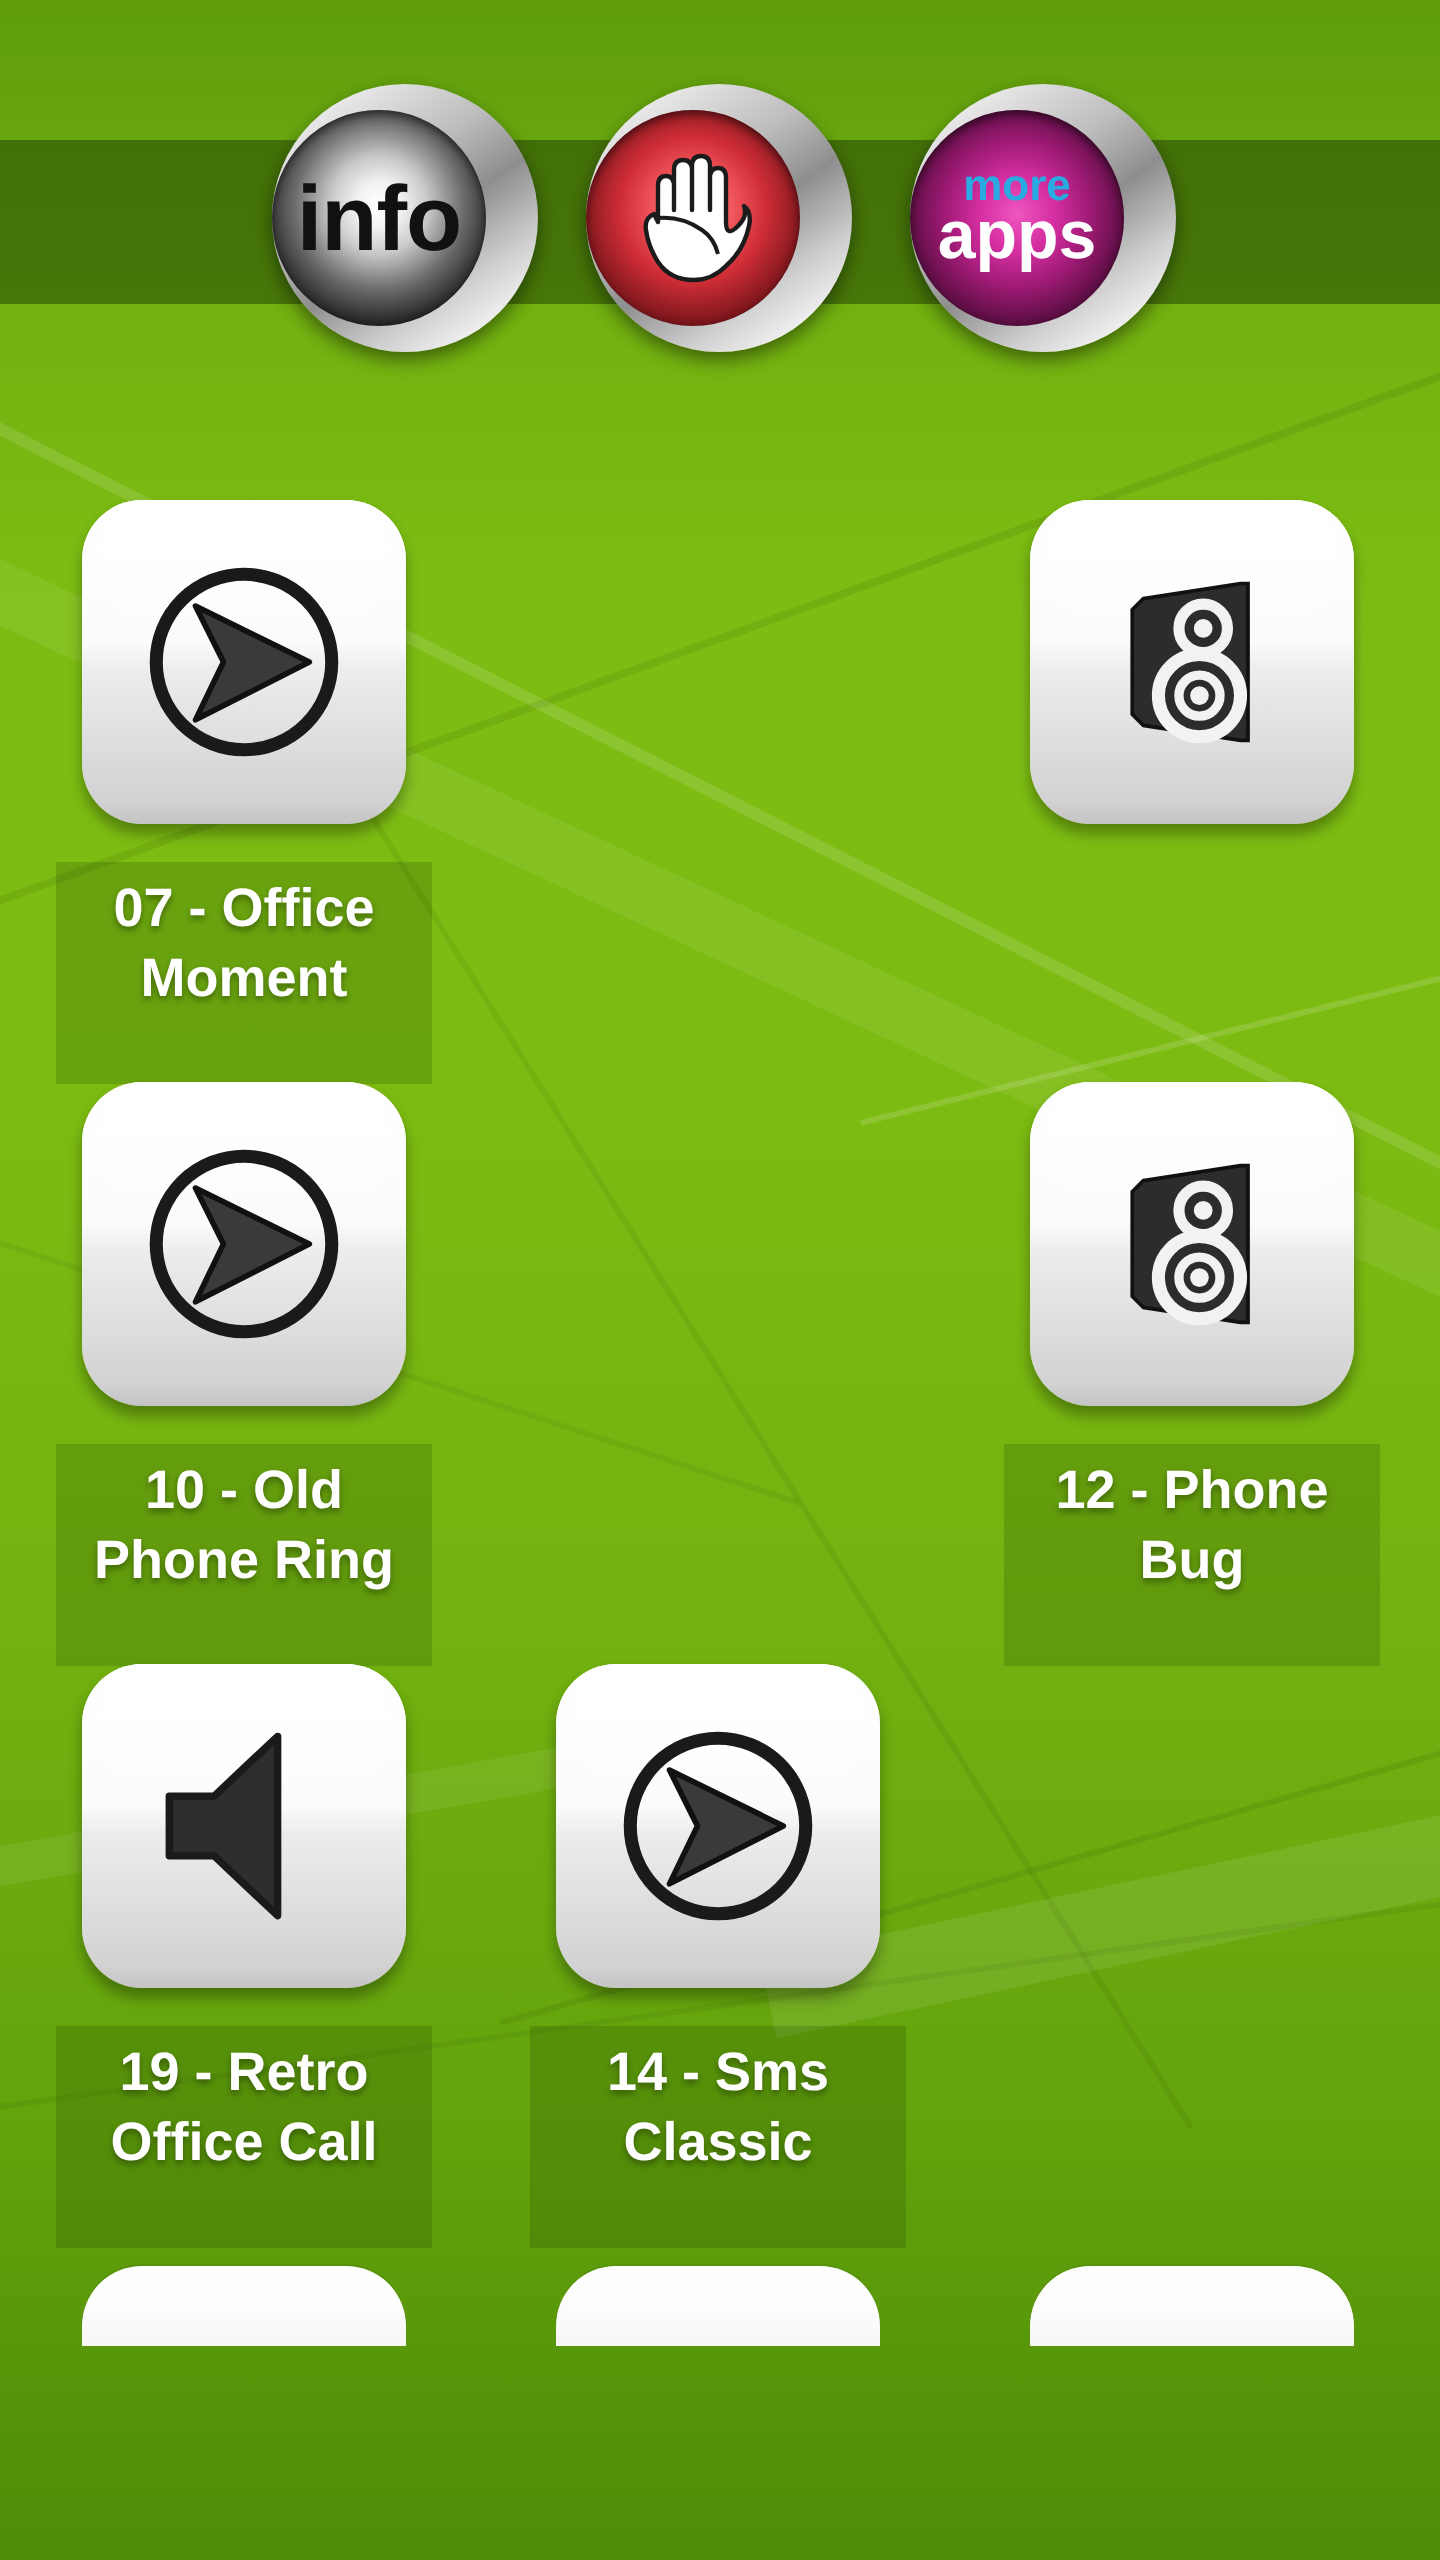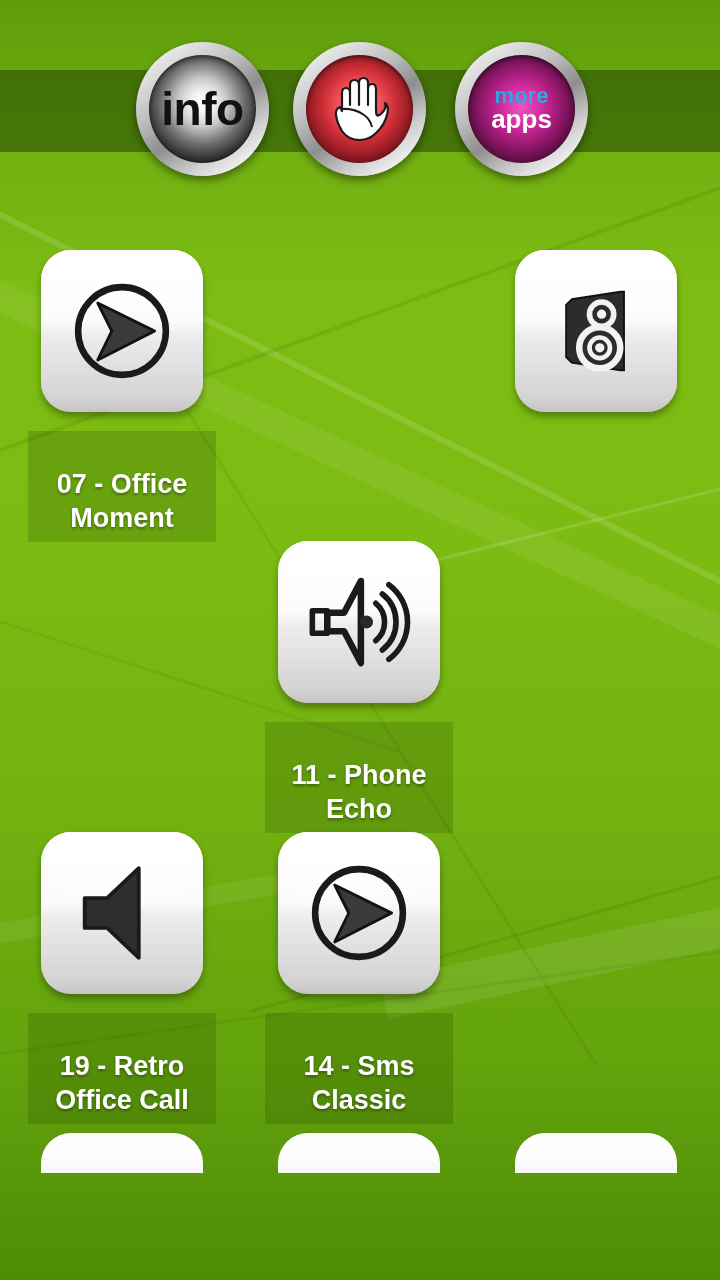--- a/index.html
+++ b/index.html
@@ -78,21 +78,21 @@
   .round-btn {
     position: absolute;
     top: 42px;
     width: 133px;
     height: 134px;
     border-radius: 50%;
     background: linear-gradient(145deg, #fdfdfd 0%, #e8e8e8 14%, #bdbdbd 38%, #8e8e8e 55%, #cfcfcf 74%, #f4f4f4 88%, #a9a9a9 100%);
     box-shadow: 0 4px 9px rgba(0,0,0,0.45);
     display: flex;
     align-items: center;
-    justify-content: center;
+    justify-content: flex-start;
   }
   .round-btn .inner {
     width: 107px;
     height: 108px;
     border-radius: 50%;
     display: flex;
     align-items: center;
     justify-content: center;
     position: relative;
     overflow: hidden;
@@ -127,21 +127,21 @@
     font-weight: 700;
     font-family: "Liberation Sans", sans-serif;
   }
   .more-top {
     display: block;
     font-size: 22px;
     color: #29abe2;
   }
   .more-bot {
     display: block;
-    font-size: 26px;
+    font-size: 34px;
     color: #ffffff;
   }
 
   .hand-icon { width: 64px; height: 72px; display: block; }
 
   
   .grid {
     position: absolute;
     left: 0;
     top: 250px;
@@ -184,21 +184,21 @@
     pointer-events: none;
   }
   .tile svg { position: relative; z-index: 2; display: block; }
 
   .label {
     margin: 19px auto 0;
     width: 188px;
     min-height: 111px;
     background: rgba(38,72,0,0.22);
     display: flex;
-    align-items: flex-end;
+    align-items: flex-start;
     justify-content: center;
     padding: 6px 4px;
   }
   .label span {
     display: block;
     width: 100%;
     text-align: center;
     color: #ffffff;
     font-size: 27px;
     font-weight: 700;
@@ -304,33 +304,44 @@
               <circle cx="66" cy="42" r="13" fill="none" stroke="#f2f2f2" stroke-width="6"></circle>
               <circle cx="66" cy="42" r="5" fill="#f2f2f2"></circle>
               <circle cx="64" cy="78" r="22" fill="none" stroke="#f2f2f2" stroke-width="7"></circle>
               <circle cx="64" cy="78" r="11" fill="none" stroke="#f2f2f2" stroke-width="5"></circle>
               <circle cx="64" cy="78" r="5" fill="#f2f2f2"></circle>
             </svg>
           </div>
         </div>
       </div>
       <div class="row">
-        <div class="cell c1">
-          <div class="tile">
-            <svg viewBox="0 0 120 120" width="112" height="112">
-              <path d="M10 48 L10 72 L26 72 L26 48 Z" fill="none" stroke="#1a1a1a" stroke-width="6" stroke-linejoin="round"></path>
-              <path d="M26 50 L26 70 L44 70 L62 104 L62 16 L44 50 Z" fill="none" stroke="#1a1a1a" stroke-width="7" stroke-linejoin="round"></path>
-              <circle cx="68" cy="60" r="7" fill="#2a2a2a"></circle>
-              <path d="M78 40 A26 26 0 0 1 78 80" fill="none" stroke="#1a1a1a" stroke-width="6" stroke-linecap="round"></path>
-              <path d="M85 30 A38 38 0 0 1 85 90" fill="none" stroke="#1a1a1a" stroke-width="6" stroke-linecap="round"></path>
-              <path d="M92 20 A50 50 0 0 1 92 100" fill="none" stroke="#1a1a1a" stroke-width="6" stroke-linecap="round"></path>
-            </svg>
-          </div>
-          <div class="label">
-            <span>11 - Phone Echo</span>
+        <div class="cell c0">
+          <div class="tile">
+            <svg viewBox="0 0 120 120" width="112" height="112">
+              <circle cx="60" cy="60" r="47" fill="none" stroke="#1a1a1a" stroke-width="7"></circle>
+              <path d="M34 30 L95 60 L34 91 L49 60 Z" fill="#3a3a3a" stroke="#111" stroke-width="3" stroke-linejoin="round"></path>
+            </svg>
+          </div>
+          <div class="label">
+            <span>10 - Old Phone Ring</span>
+          </div>
+        </div>
+        <div class="cell c2">
+          <div class="tile">
+            <svg viewBox="0 0 120 120" width="112" height="112">
+              <path d="M34 26 L86 18 L90 18 L90 102 L86 102 L34 94 L28 88 L28 32 Z" fill="#2c2c2c" stroke="#111" stroke-width="2"></path>
+              <circle cx="66" cy="42" r="13" fill="none" stroke="#f2f2f2" stroke-width="6"></circle>
+              <circle cx="66" cy="42" r="5" fill="#f2f2f2"></circle>
+              <circle cx="64" cy="78" r="22" fill="none" stroke="#f2f2f2" stroke-width="7"></circle>
+              <circle cx="64" cy="78" r="11" fill="none" stroke="#f2f2f2" stroke-width="5"></circle>
+              <circle cx="64" cy="78" r="5" fill="#f2f2f2"></circle>
+            </svg>
+          </div>
+          <div class="label">
+            <span>12 - Phone Bug</span>
           </div>
         </div>
       </div>
       <div class="row">
         <div class="cell c0">
           <div class="tile">
             <svg viewBox="0 0 120 120" width="112" height="112">
               <path d="M20 44 L20 76 L44 76 L78 108 L78 12 L44 44 Z" fill="#2e2e2e" stroke="#1a1a1a" stroke-width="4" stroke-linejoin="round"></path>
             </svg>
           </div>

